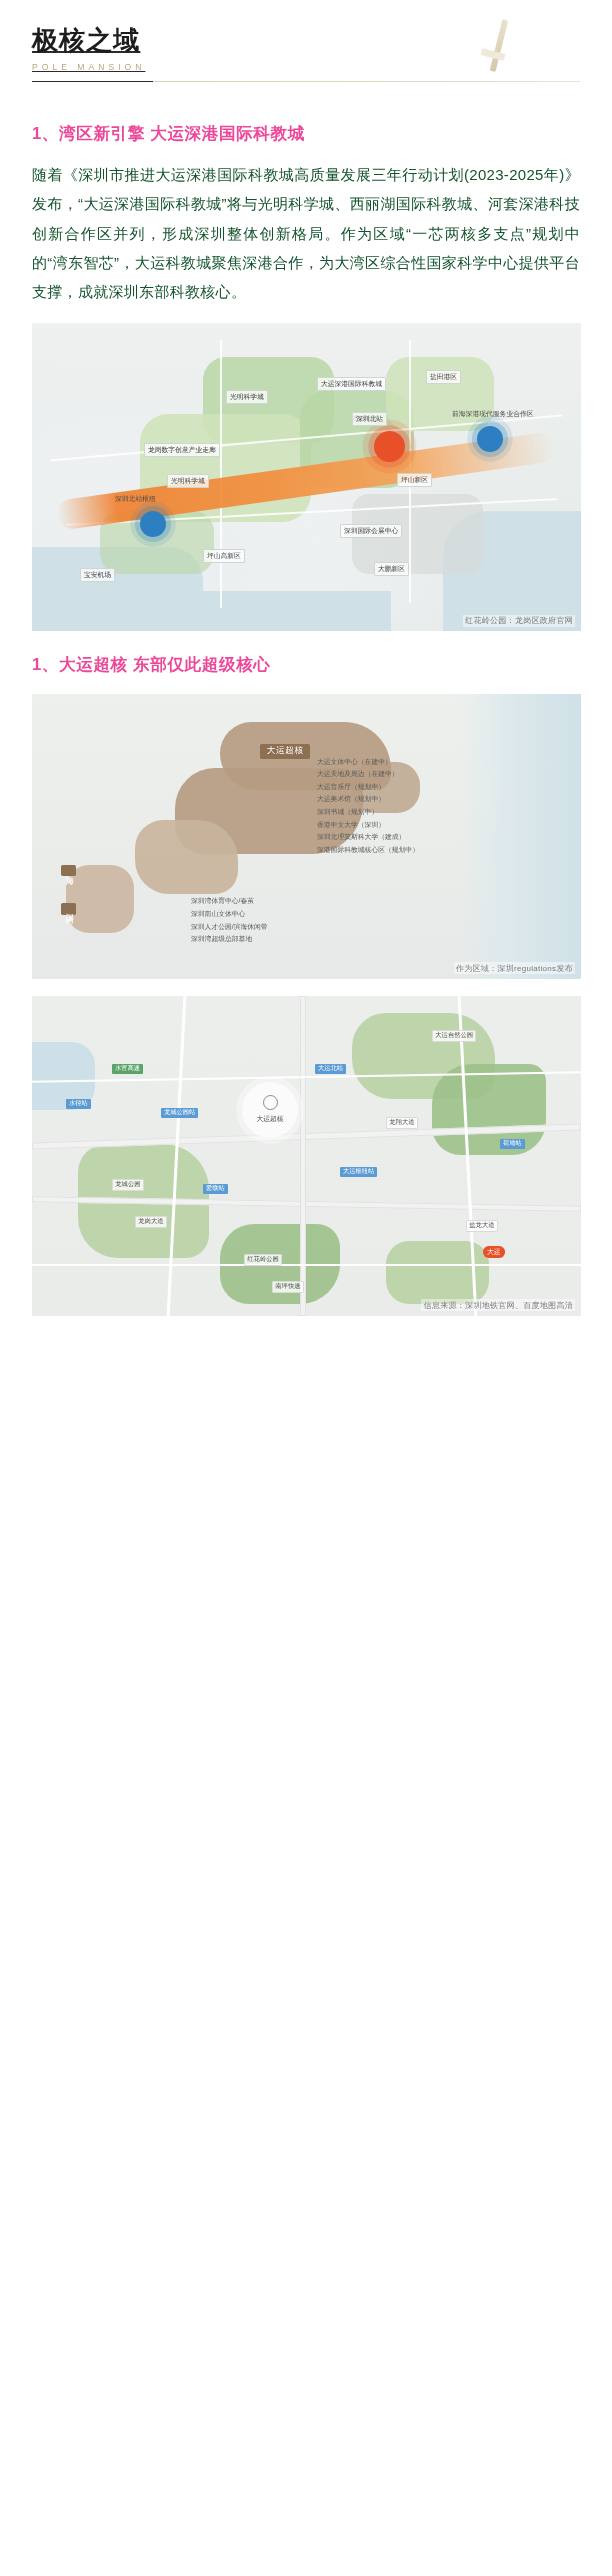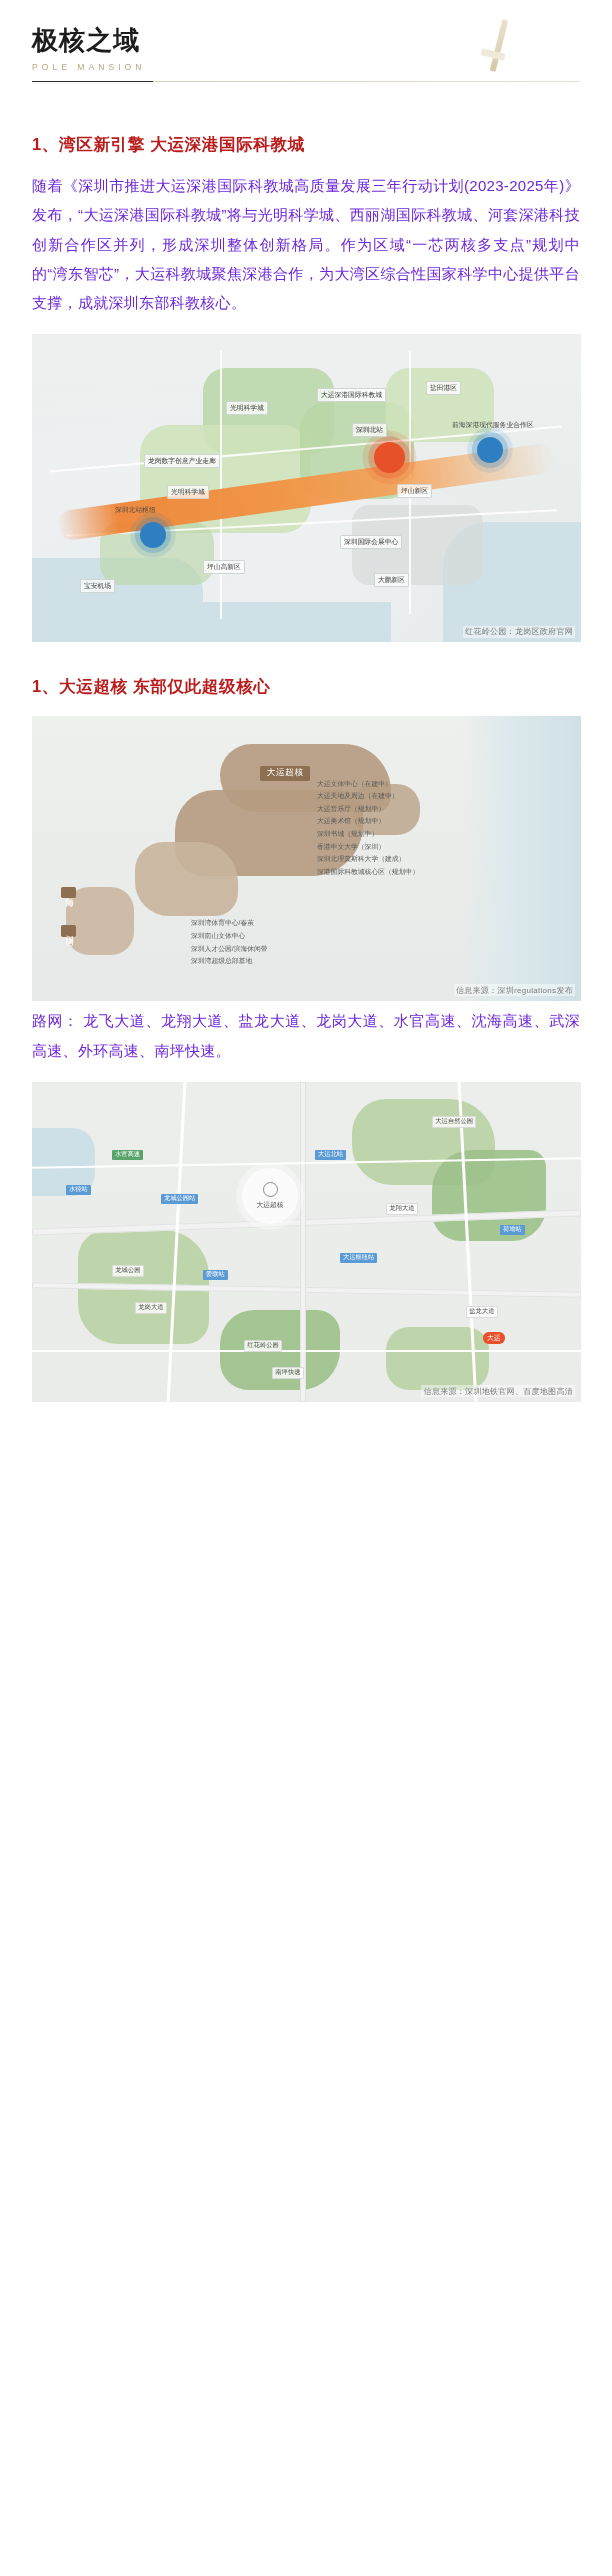--- a/index.html
+++ b/index.html
@@ -20,20 +20,21 @@
     background: #ffffff;
     padding: 0 0 23px 0;
     position: relative;
   }
 
   
   .header {
     position: relative;
     height: 100px;
     padding: 27px 32px 0 32px;
+    text-decoration: underline;
   }
   .header-title {
     font-size: 26px;
     font-weight: bold;
     letter-spacing: 1.1px;
     color: #1d1d1d;
     line-height: 1.1;
     margin: 0;
     font-family: "Liberation Serif", "DejaVu Serif", serif;
   }
@@ -92,29 +93,29 @@
     border-radius: 1.1px;
   }
 
   
   .section {
     padding: 0 32px;
   }
   .sec-title {
     font-size: 16.6px;
     font-weight: bold;
-    color: #b91c1c;
+    color: #ec4899;
     letter-spacing: 0.6px;
-    margin: 33px 0 15px 0;
+    margin: 22px 0 15px 0;
     line-height: 1.4;
   }
   .para {
     font-size: 15px;
     line-height: 1.95;
-    color: #6d28d9;
+    color: #14532d;
     letter-spacing: 0.3px;
     text-align: justify;
     margin: 0 0 8px 0;
   }
 
   
   .figure {
     position: relative;
     margin: 17px 0 5.7px 0;
     width: 549px;
@@ -421,27 +422,26 @@
           <div>深圳北理莫斯科大学（建成）</div>
           <div>深港国际科教城核心区（规划中）</div>
         </div>
         <div class="m2-legend2">
           <div>深圳湾体育中心/春茧</div>
           <div>深圳南山文体中心</div>
           <div>深圳人才公园/滨海休闲带</div>
           <div>深圳湾超级总部基地</div>
         </div>
 
-        <div class="fig-credit">信息来源：深圳regulations发布</div>
+        <div class="fig-credit">作为区域：深圳regulations发布</div>
       </div>
     </div>
   </div>
 
   <div class="section">
-    <p class="para">路网： 龙飞大道、龙翔大道、盐龙大道、龙岗大道、水官高速、沈海高速、武深高速、外环高速、南坪快速。</p>
 
     <div class="figure">
       <div class="map3">
 
         <div class="m3-green" style="left:320px;top:17px;width:143px;height:86px;border-radius:34px 46px 23px 40px;"></div>
         <div class="m3-green-dark" style="left:400px;top:68px;width:114px;height:91px;border-radius:40px 17px 34px 28.5px;"></div>
         <div class="m3-green" style="left:46px;top:148px;width:131px;height:114px;border-radius:28.5px 46px 23px 40px;"></div>
         <div class="m3-green-dark" style="left:188px;top:228px;width:120px;height:80px;border-radius:34px 23px 40px 28.5px;"></div>
         <div class="m3-green" style="left:354px;top:245px;width:103px;height:63px;border-radius:23px;"></div>
 

